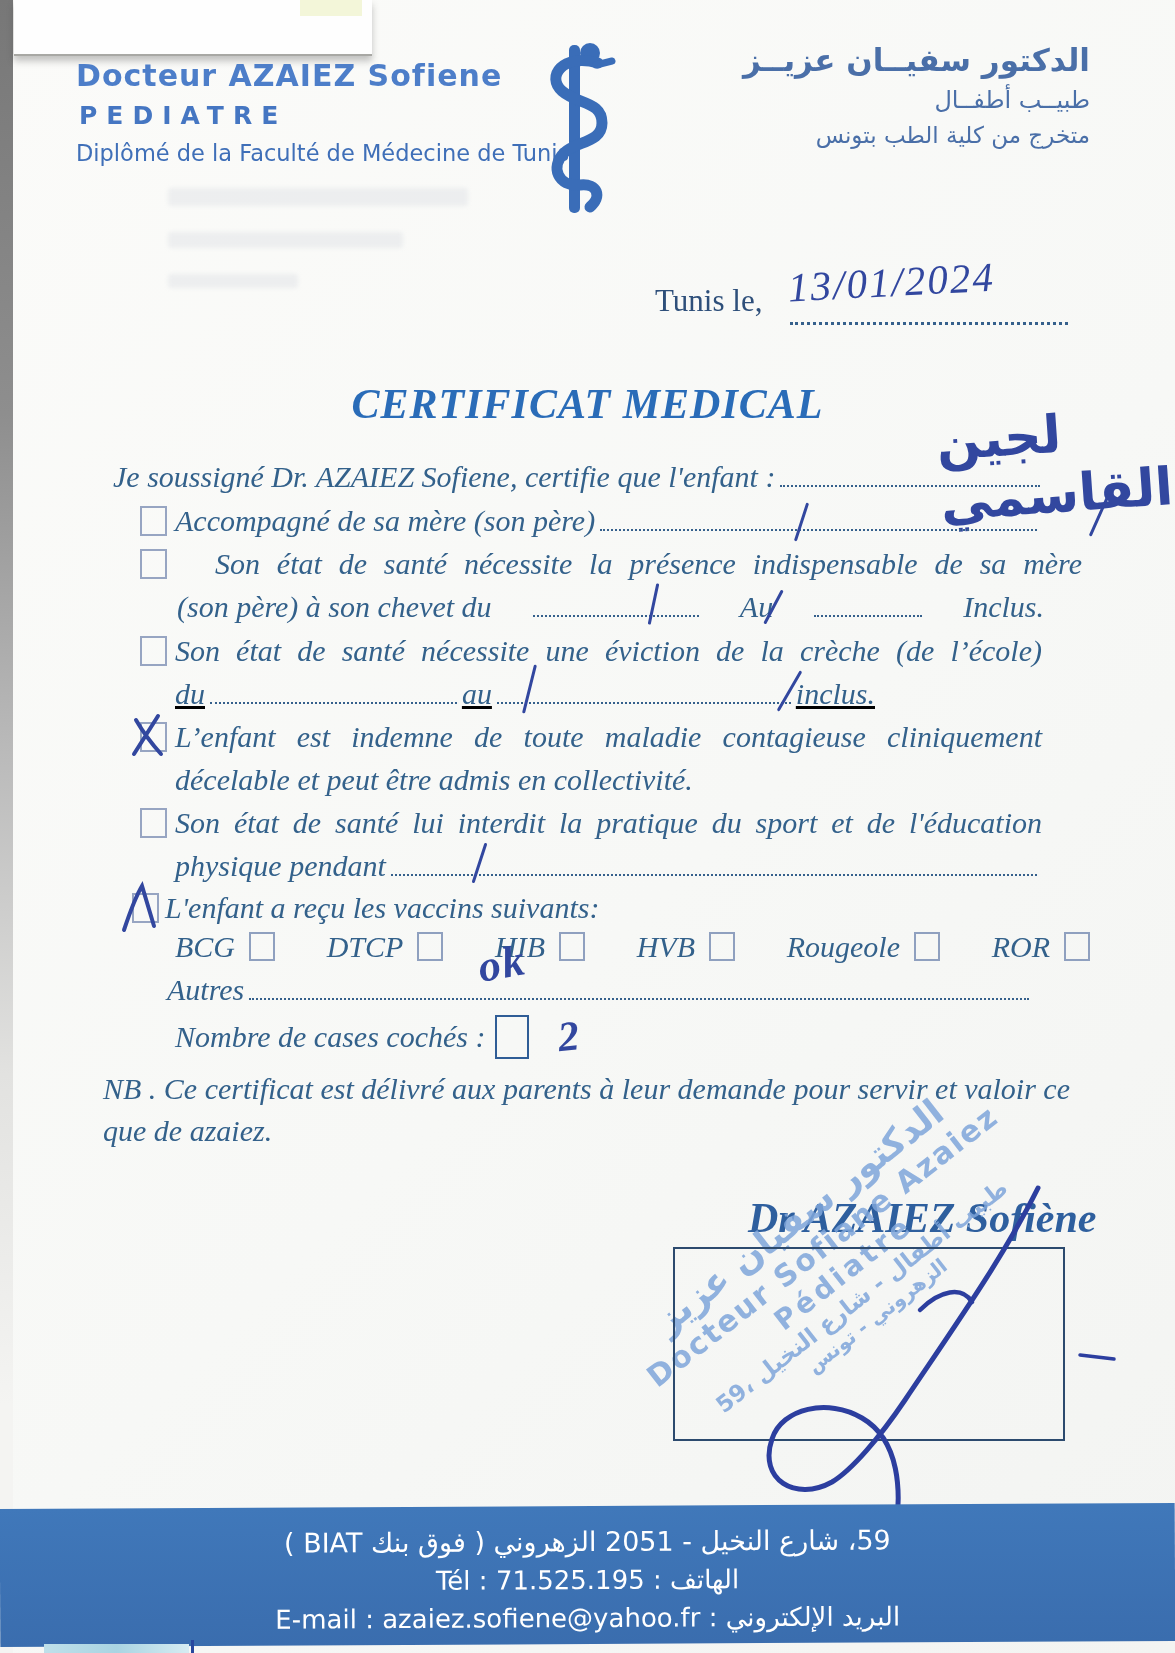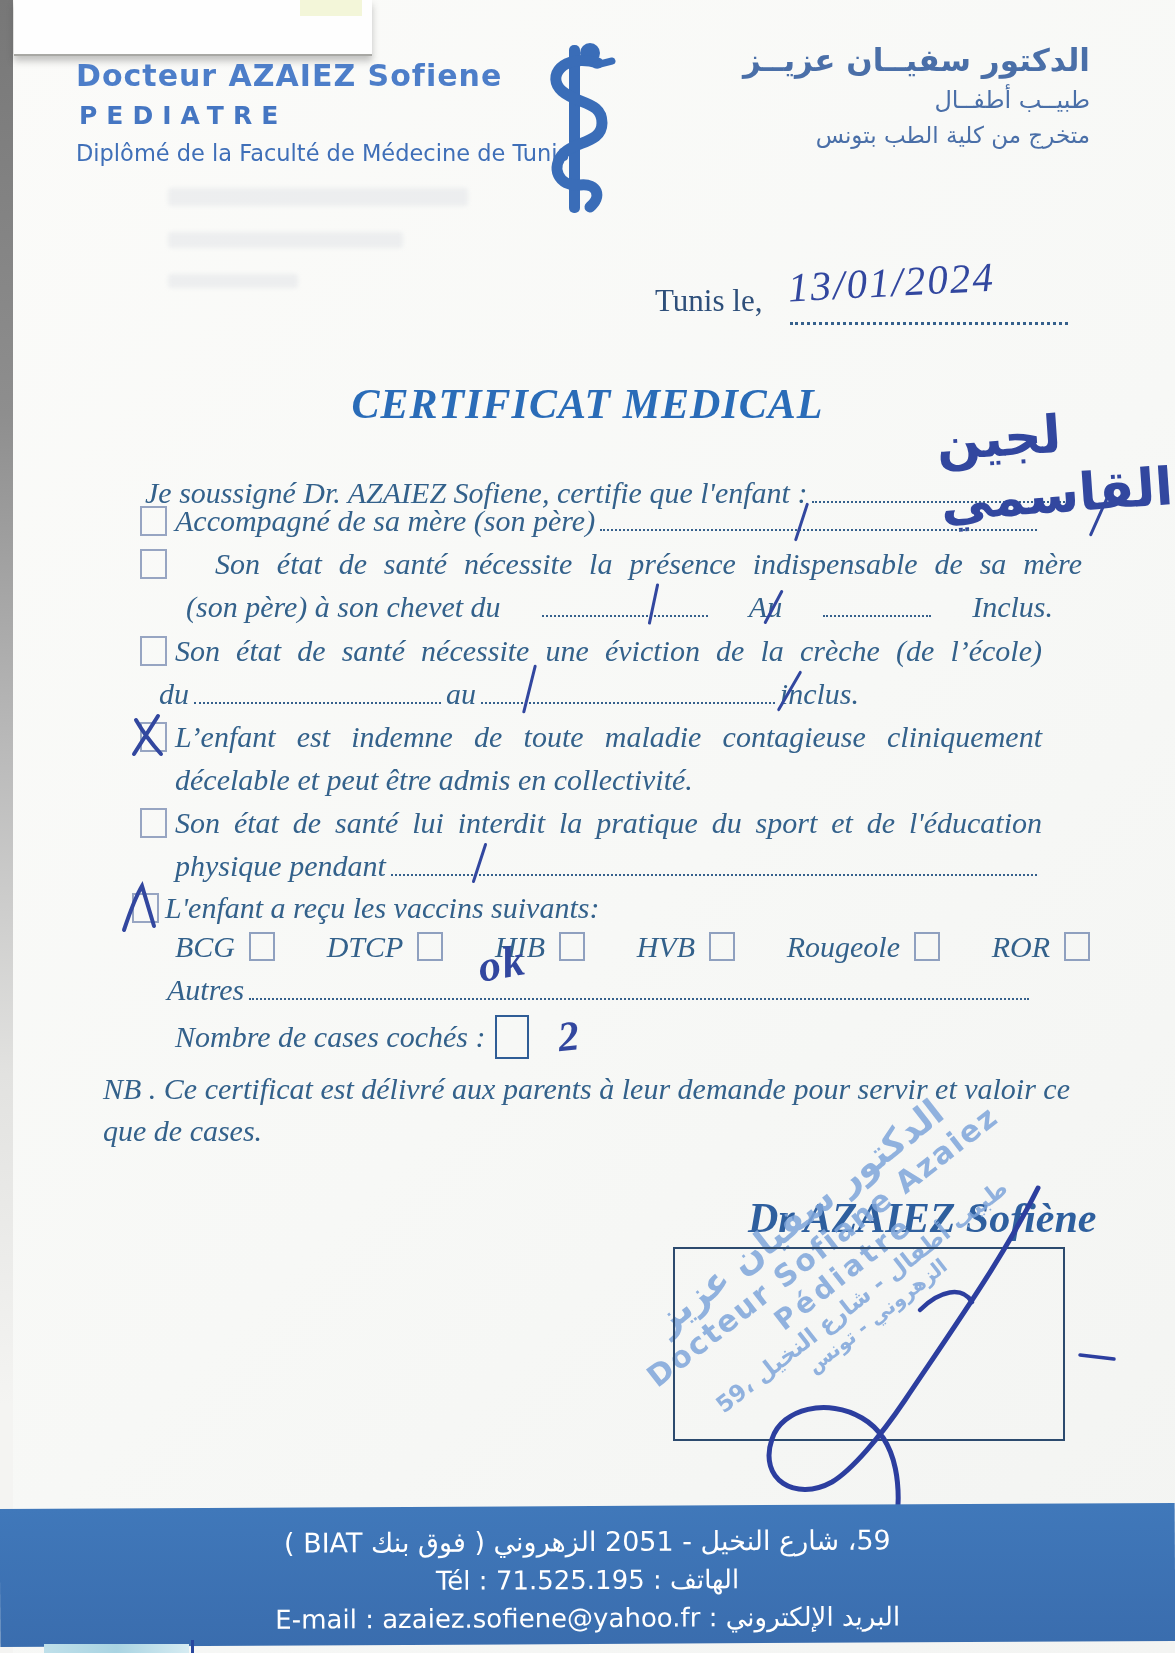--- a/index.html
+++ b/index.html
@@ -88,49 +88,49 @@
     <div class="hdr-r2">طبيــب أطفــال</div>
     <div class="hdr-r3">متخرج من كلية الطب بتونس</div>
   </div>
 
   <div class="abs date-label">Tunis le,</div>
   <div class="abs date-dots"></div>
   <div class="abs ink hand date-hand">13/01/2024</div>
 
   <div class="abs title">CERTIFICAT MEDICAL</div>
 
-  <div class="abs row-flex" style="left:113px;top:476px;width:932px;margin-left:32px;">
+  <div class="abs row-flex" style="left:113px;top:460px;width:932px;">
     <span class="body-txt">Je soussigné Dr. AZAIEZ Sofiene, certifie que l'enfant :</span>
     <span class="dots"></span>
   </div>
   <div class="abs ink" style="left:938px;top:404px;font-size:52px;font-weight:bold;transform:rotate(-4deg);font-family:'DejaVu Sans',sans-serif;">لجين القاسمي</div>
   <div class="slash" style="left:1098px;top:492px;height:46px;transform:rotate(24deg);"></div>
 
   <span class="cb" style="left:140px;top:506px;"></span>
   <div class="abs row-flex" style="left:175px;top:504px;width:867px;">
     <span class="body-txt">Accompagné de sa mère (son père)</span>
     <span class="dots"></span>
   </div>
   <div class="slash" style="left:800px;top:502px;height:40px;"></div>
 
   <span class="cb" style="left:140px;top:549px;"></span>
   <div class="abs body-txt just" style="left:175px;top:547px;width:867px;margin-left:40px;">Son état de santé nécessite la présence indispensable de sa mère</div>
-  <div class="abs row-flex" style="left:186px;top:590px;width:867px;gap:36px;">
+  <div class="abs row-flex" style="left:177px;top:590px;width:867px;gap:36px;">
     <span class="body-txt">(son père) à son chevet du</span>
     <span class="dots" style="flex:2;"></span>
     <span class="body-txt">Au</span>
     <span class="dots" style="flex:1.3;"></span>
     <span class="body-txt">Inclus.</span>
   </div>
   <div class="slash" style="left:652px;top:583px;height:42px;transform:rotate(12deg);"></div>
   <div class="slash" style="left:772px;top:588px;height:38px;transform:rotate(28deg);"></div>
 
   <span class="cb" style="left:140px;top:636px;"></span>
   <div class="abs body-txt just" style="left:175px;top:634px;width:867px;">Son état de santé nécessite une éviction de la crèche (de l’école)</div>
-  <div class="abs row-flex" style="left:159px;top:677px;width:700px;">
+  <div class="abs row-flex" style="left:175px;top:677px;width:700px;text-decoration:underline;">
     <span class="body-txt">du</span>
     <span class="dots" style="flex:2.1;"></span>
     <span class="body-txt">au</span>
     <span class="dots" style="flex:2.5;"></span>
     <span class="body-txt">inclus.</span>
   </div>
   <div class="slash" style="left:528px;top:664px;height:50px;transform:rotate(14deg);"></div>
   <div class="slash" style="left:788px;top:668px;height:46px;transform:rotate(30deg);"></div>
 
   <span class="cb" style="left:140px;top:722px;"></span>
@@ -168,21 +168,21 @@
     <span class="dots"></span>
   </div>
   <div class="abs ink hand" style="left:478px;top:938px;font-size:44px;font-weight:bold;transform:rotate(-10deg);">ok</div>
 
   <div class="abs body-txt" style="left:175px;top:1015px;">
     <span>Nombre de cases cochés :</span><span class="count-box"></span>
   </div>
   <div class="abs ink hand" style="left:558px;top:1012px;font-size:42px;font-weight:bold;transform:rotate(-6deg);">2</div>
 
   <div class="abs body-txt" style="left:103px;top:1072px;">NB . Ce certificat est délivré aux parents à leur demande pour servir et valoir ce</div>
-  <div class="abs body-txt" style="left:103px;top:1114px;">que de cases.</div>
+  <div class="abs body-txt" style="left:103px;top:1114px;">que de azaiez.</div>
 
   <div class="abs sig-name">Dr AZAIEZ Sofiène</div>
 
   <div class="abs stamp">
     <div style="font-size:36px;font-weight:bold;letter-spacing:3px;" class="ar">الدكتور سفيان عزيز</div>
     <div style="font-size:30px;font-weight:bold;letter-spacing:2px;">Docteur Sofiane Azaiez</div>
     <div style="font-size:28px;font-weight:bold;letter-spacing:4px;">Pédiatre</div>
     <div style="font-size:23px;font-weight:bold;" class="ar">طبيب أطفال - شارع النخيل ،59</div>
     <div style="font-size:20px;font-weight:bold;" class="ar">الزهروني - تونس</div>
   </div>

